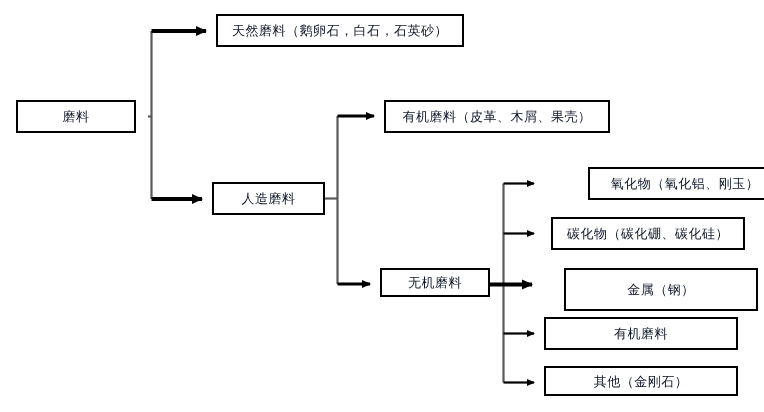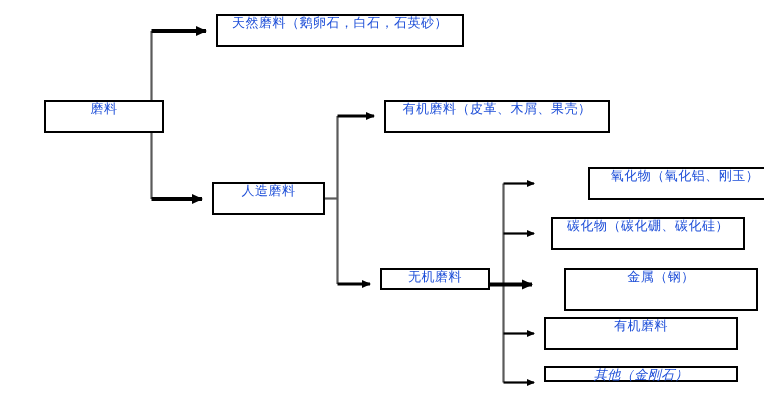--- a/index.html
+++ b/index.html
@@ -18,23 +18,23 @@
     width: 764px;
     height: 412px;
     background: #ffffff;
   }
   .node {
     position: absolute;
     box-sizing: border-box;
     background: #ffffff;
     border: 2px solid #000000;
     display: flex;
-    align-items: flex-start;
+    align-items: center;
     justify-content: center;
-    color: #1d4ed8;
+    color: #0f172a;
     font-size: 13px;
     line-height: 1;
     letter-spacing: 0.5px;
     white-space: nowrap;
   }
   .node-label {
     display: block;
     padding: 0 6px;
   }
   svg.edges {
@@ -101,47 +101,47 @@
 
     <path class="trunk" d="M503.5,183.5 L503.5,382.5"></path>
 
     <path class="arrow-line arrow-thin" marker-end="url(#ah-thin)" d="M503.5,183.5 L534,183.5"></path>
     <path class="arrow-line arrow-thin" marker-end="url(#ah-thin)" d="M503.5,233.5 L534,233.5"></path>
     <path class="arrow-line arrow-bold" marker-end="url(#ah-bold)" d="M460,284.5 L532,284.5"></path>
     <path class="arrow-line arrow-thin" marker-end="url(#ah-thin)" d="M503.5,333.5 L534,333.5"></path>
     <path class="arrow-line arrow-thin" marker-end="url(#ah-thin)" d="M503.5,382.5 L534,382.5"></path>
   </svg>
 
-  <div class="node" style="left:44px; top:100px; width:120px; height:33px;">
+  <div class="node" style="left:16px; top:100px; width:120px; height:33px;">
     <span class="node-label">磨料</span>
   </div>
 
   <div class="node" style="left:216px; top:14px; width:248px; height:33px;">
     <span class="node-label">天然磨料（鹅卵石，白石，石英砂）</span>
   </div>
   <div class="node" style="left:212px; top:182px; width:113px; height:33px;">
     <span class="node-label">人造磨料</span>
   </div>
 
   <div class="node" style="left:384px; top:100px; width:226px; height:33px;">
     <span class="node-label">有机磨料（皮革、木屑、果壳）</span>
   </div>
-  <div class="node" style="left:380px; top:268px; width:110px; height:22px;">
+  <div class="node" style="left:380px; top:268px; width:110px; height:29px;">
     <span class="node-label">无机磨料</span>
   </div>
 
   <div class="node" style="left:544px; top:167px; width:194px; height:33px;margin-left:44px;">
     <span class="node-label">氧化物（氧化铝、刚玉）</span>
   </div>
   <div class="node" style="left:544px; top:217px; width:194px; height:33px;margin-left:7px;">
     <span class="node-label">碳化物（碳化硼、碳化硅）</span>
   </div>
   <div class="node" style="left:564px; top:268px; width:194px; height:43px;">
     <span class="node-label">金属（钢）</span>
   </div>
   <div class="node" style="left:544px; top:317px; width:194px; height:33px;">
     <span class="node-label">有机磨料</span>
   </div>
-  <div class="node" style="left:544px; top:366px; width:194px; height:16px;font-style:italic;">
+  <div class="node" style="left:544px; top:366px; width:194px; height:30px;">
     <span class="node-label">其他（金刚石）</span>
   </div>
 
 </div>
 
 </body></html>

